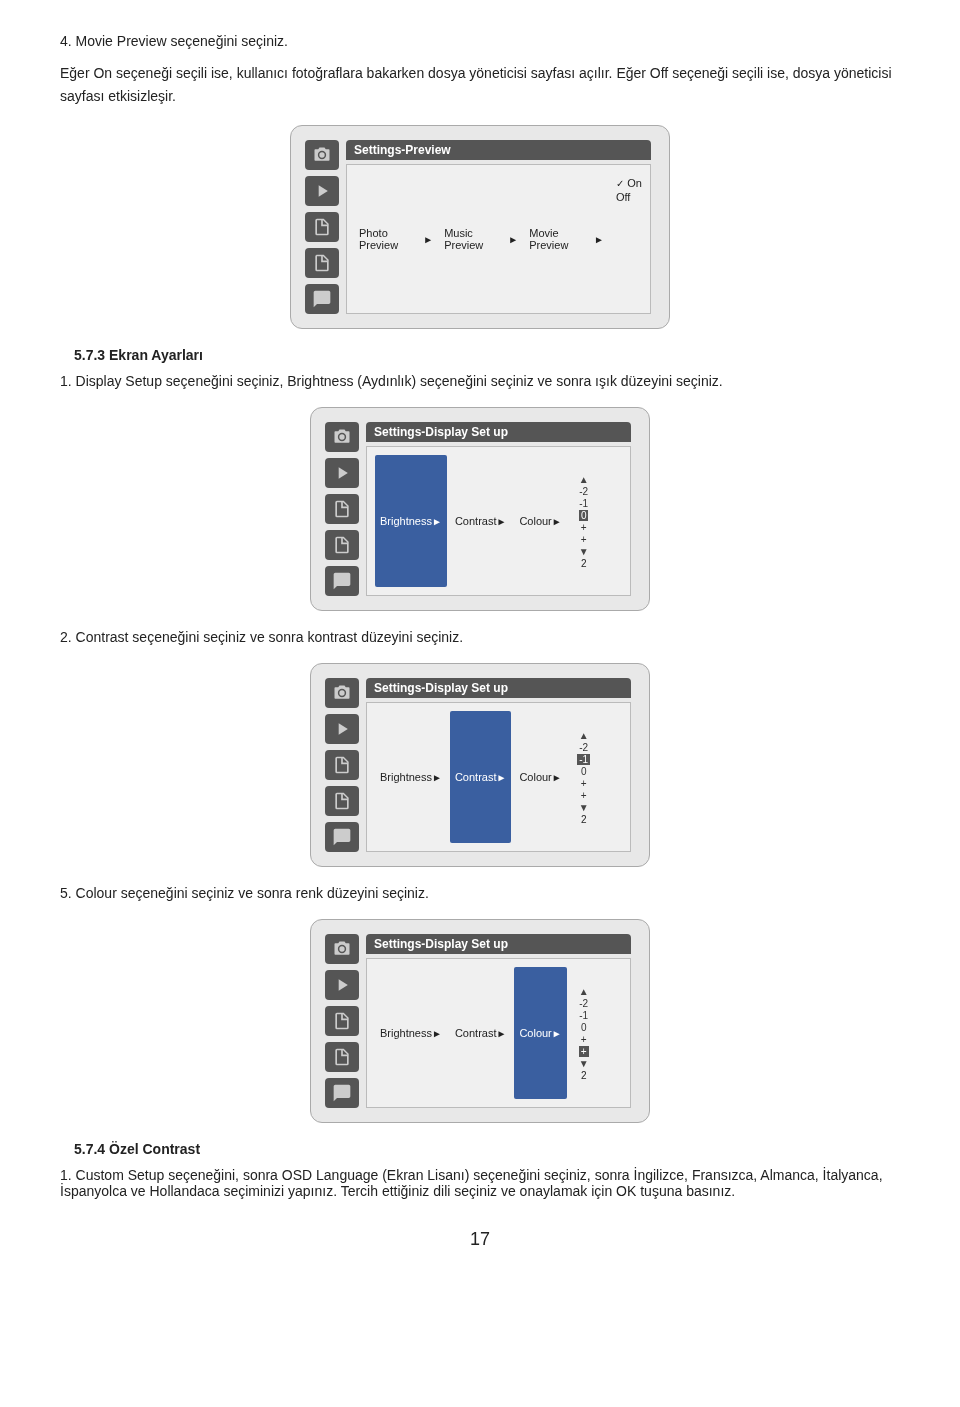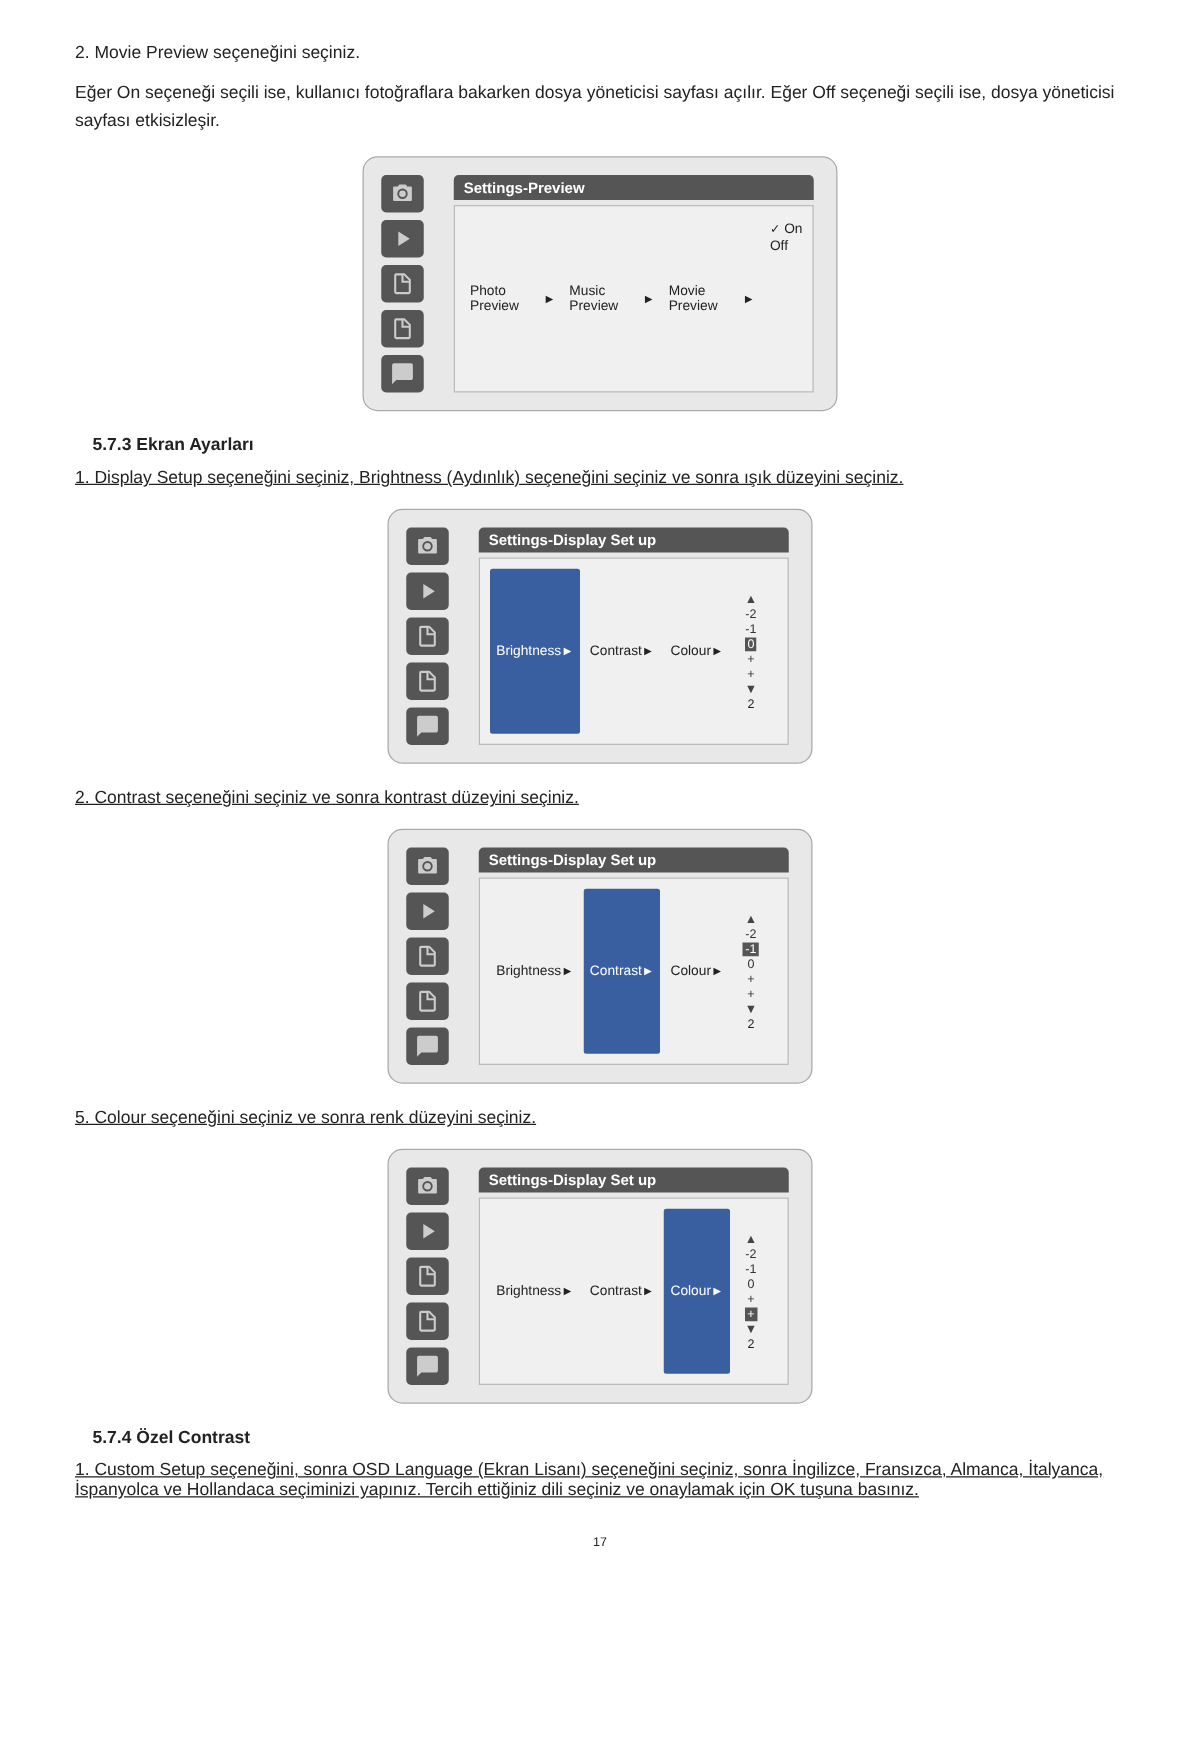--- a/index.html
+++ b/index.html
@@ -14,35 +14,34 @@
     .page-text {
       line-height: 1.6;
       margin-bottom: 10px;
     }
     .section-heading {
       font-weight: bold;
       margin: 18px 0 6px 14px;
     }
     .numbered-item {
       margin: 10px 0 6px 0;
-      text-decoration: underline;
     }
     .ui-mockup-container {
       display: flex;
       justify-content: center;
       margin: 18px 0 18px 0;
     }
     .ui-mockup {
       border: 1.5px solid #aaa;
       border-radius: 12px;
       background: #e8e8e8;
       padding: 14px 18px 14px 14px;
       display: flex;
       flex-direction: row;
-      gap: 18px;
+      gap: 1px;
       min-width: 340px;
       max-width: 380px;
     }
     .ui-sidebar {
       display: flex;
       flex-direction: column;
       gap: 6px;
       margin-right: 6px;
     }
     .ui-sidebar-icon {
@@ -144,27 +143,27 @@
       display: flex;
       align-items: center;
       gap: 3px;
     }
     .checkmark-symbol {
       font-size: 10px;
     }
     .page-number {
       text-align: center;
       margin-top: 30px;
-      font-size: 10px;
+      font-size: 18px;
     }
   </style>
 </head>
 <body>
 
-<p class="page-text">2. Movie Preview seçeneğini seçiniz.</p>
+<p class="page-text">4. Movie Preview seçeneğini seçiniz.</p>
 <p class="page-text">Eğer On seçeneği seçili ise, kullanıcı fotoğraflara bakarken dosya yöneticisi sayfası açılır. Eğer Off seçeneği seçili ise, dosya yöneticisi sayfası etkisizleşir.</p>
 
 <div class="ui-mockup-container">
   <div class="ui-mockup">
 
     <div class="ui-sidebar">
 
       <div class="ui-sidebar-icon">
         <svg viewBox="0 0 24 24">
             <path d="M12 15.2A3.2 3.2 0 1 0 12 8.8a3.2 3.2 0 0 0 0 6.4zm0 1.8a5 5 0 1 1 0-10 5 5 0 0 1 0 10zM9 3l-1.5 2H4a1 1 0 0 0-1 1v12a1 1 0 0 0 1 1h16a1 1 0 0 0 1-1V6a1 1 0 0 0-1-1h-3.5L15 3H9z"></path>

